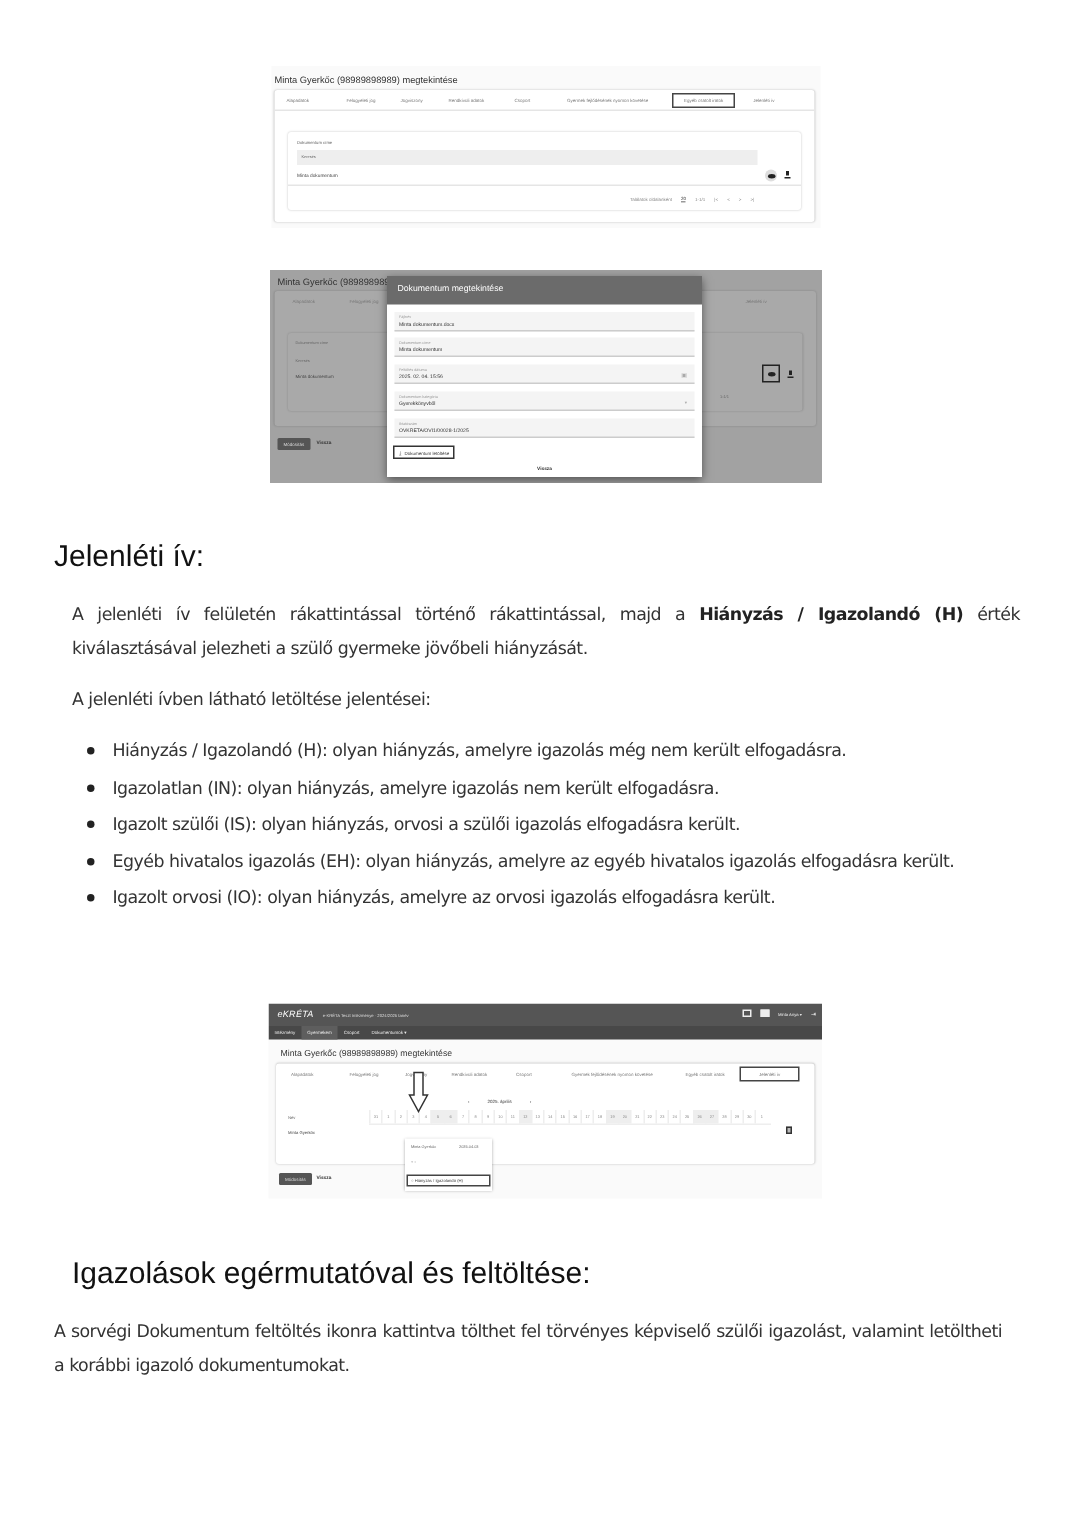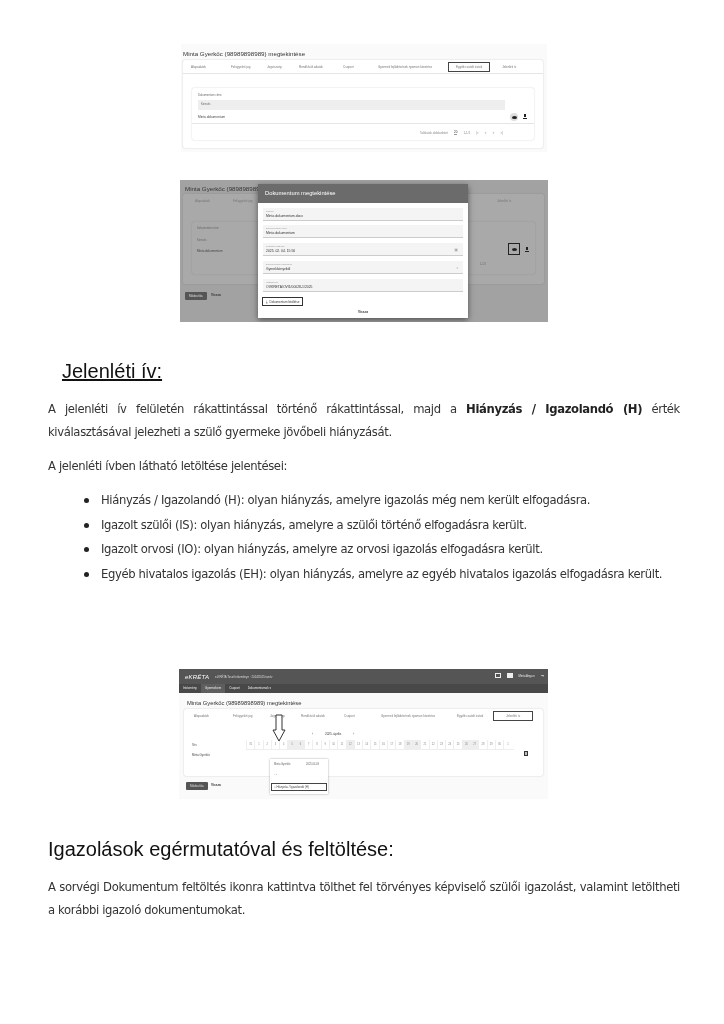--- a/index.html
+++ b/index.html
@@ -41,21 +41,21 @@
   .field .val { font-size: 3.4px; color: #333; display:block; margin-top: 0.8px; }
   .field .ficon { position:absolute; right: 5px; top: 4px; font-size: 4px; color: #aaa; }
   .dl-doc { position: absolute; left: 4px; top: 113px; border: 1.2px solid #333; padding: 1.5px 3px; font-size: 3px; color: #333; display:flex; gap:2px; align-items:center; }
   .modal-back { position: absolute; left: 0; right: 0; top: 126px; text-align: center; font-size: 3.2px; font-weight: bold; color: #333; }
 
   
   .h2 { position: absolute; font-family: "Liberation Sans", sans-serif; font-size: 20px; color: #111; }
   .para { position: absolute; font-family: "DejaVu Sans", sans-serif; font-size: 11.6px; color: #333; line-height: 23px; letter-spacing: -0.35px; }
   .para.justify { text-align: justify; text-align-last: left; }
   .para b { color: #222; }
-  ul.bullets { position: absolute; left: 84px; top: 489px; width: 610px; list-style: none; }
+  ul.bullets { position: absolute; left: 58px; top: 489px; width: 610px; list-style: none; }
   ul.bullets li { position: relative; font-family: "DejaVu Sans", sans-serif; font-size: 11.6px; color: #333; line-height: 23px; padding-left: 17px; margin-bottom: 1.5px; letter-spacing: -0.35px; }
   ul.bullets li::before { content: ""; position: absolute; left: 0; top: 9px; width: 5px; height: 5px; border-radius: 50%; background: #222; }
 
   
   #shot3 { left: 179px; top: 669px; width: 369px; height: 130px; background: #fafafa; }
   .topbar { position:absolute; left:0; top:0; width:369px; height:15px; background:#555; display:flex; align-items:center; }
   .navbar { position:absolute; left:0; top:15px; width:369px; height:9px; background:#484848; display:flex; align-items:center; }
   .navitem { font-size: 3px; color: #eee; padding: 0 4px; height: 9px; line-height: 9px; }
   .navitem.active { background: #5e5e5e; }
   .logo { font-size: 6px; color: #fff; font-style: italic; margin-left: 6px; letter-spacing: 0.2px; }
@@ -155,31 +155,32 @@
       <span class="val">OVKRETA/OVI1/00028-1/2025</span>
     </div>
     <div class="dl-doc">
       <span style="font-size:3.6px;">⤓</span>
       <span>Dokumentum letöltése</span>
     </div>
     <div class="modal-back">Vissza</div>
   </div>
 </div>
 
-<div class="h2" style="left:62px;top:360px;text-decoration:underline;">Jelenléti ív:</div>
+<div class="h2" style="left:36px;top:360px;">Jelenléti ív:</div>
 
 <div class="para justify" style="left:48px;top:398px;width:632px;"><span>A jelenléti ív felületén rákattintással történő rákattintással, majd a </span><b>Hiányzás / Igazolandó (H)</b><span> érték kiválasztásával jelezheti a szülő gyermeke jövőbeli hiányzását.</span></div>
 
 <div class="para" style="left:48px;top:455px;width:632px;">A jelenléti ívben látható letöltése jelentései:</div>
 
 <ul class="bullets">
   <li>Hiányzás / Igazolandó (H): olyan hiányzás, amelyre igazolás még nem került elfogadásra.</li>
-  <li>Igazolt szülői (IS): olyan hiányzás, amelyre a szülői történő elfogadásra került.</li>
+  <li>Igazolatlan (IN): olyan hiányzás, amelyre igazolás nem került elfogadásra.</li>
+  <li>Igazolt szülői (IS): olyan hiányzás, orvosi a szülői igazolás elfogadásra került.</li>
+  <li>Egyéb hivatalos igazolás (EH): olyan hiányzás, amelyre az egyéb hivatalos igazolás elfogadásra került.</li>
   <li>Igazolt orvosi (IO): olyan hiányzás, amelyre az orvosi igazolás elfogadásra került.</li>
-  <li>Egyéb hivatalos igazolás (EH): olyan hiányzás, amelyre az egyéb hivatalos igazolás elfogadásra került.</li>
 </ul>
 
 <div id="shot3" class="shot">
   <div class="topbar">
     <span class="logo">eKRÉTA</span>
     <span class="topinfo">e-KRÉTA Teszt Intézménye · 2024/2025 tanév</span>
     <div class="topright">
       <span class="ti"></span>
       <span class="ti cal"></span>
       <span style="font-size:2.8px;color:#eee;">Minta Anya ▾</span>
@@ -256,13 +257,13 @@
     <span class="pline" style="top:4px;">Minta Gyerkőc</span>
     <span class="pline" style="top:4px;left:36px;">2025.04.03</span>
     <span class="pline" style="top:14px;">○ <span>-</span></span>
     <div class="hsel">○ <span>Hiányzás / Igazolandó (H)</span></div>
   </div>
   <div class="btn-dark" style="left:7px;top:113px;">Módosítás</div>
   <div class="btn-text" style="left:32px;top:114px;">Vissza</div>
 </div>
 
 <div class="h2" style="left:48px;top:838px;">Igazolások egérmutatóval és feltöltése:</div>
-<div class="para justify" style="left:48px;top:876px;width:632px;">A sorvégi Dokumentum feltöltés ikonra kattintva tölthet fel törvényes képviselő szülői igazolást, valamint letöltheti a korábbi igazoló dokumentumokat.</div>
+<div class="para justify" style="left:36px;top:876px;width:632px;">A sorvégi Dokumentum feltöltés ikonra kattintva tölthet fel törvényes képviselő szülői igazolást, valamint letöltheti a korábbi igazoló dokumentumokat.</div>
 
 </body></html>

